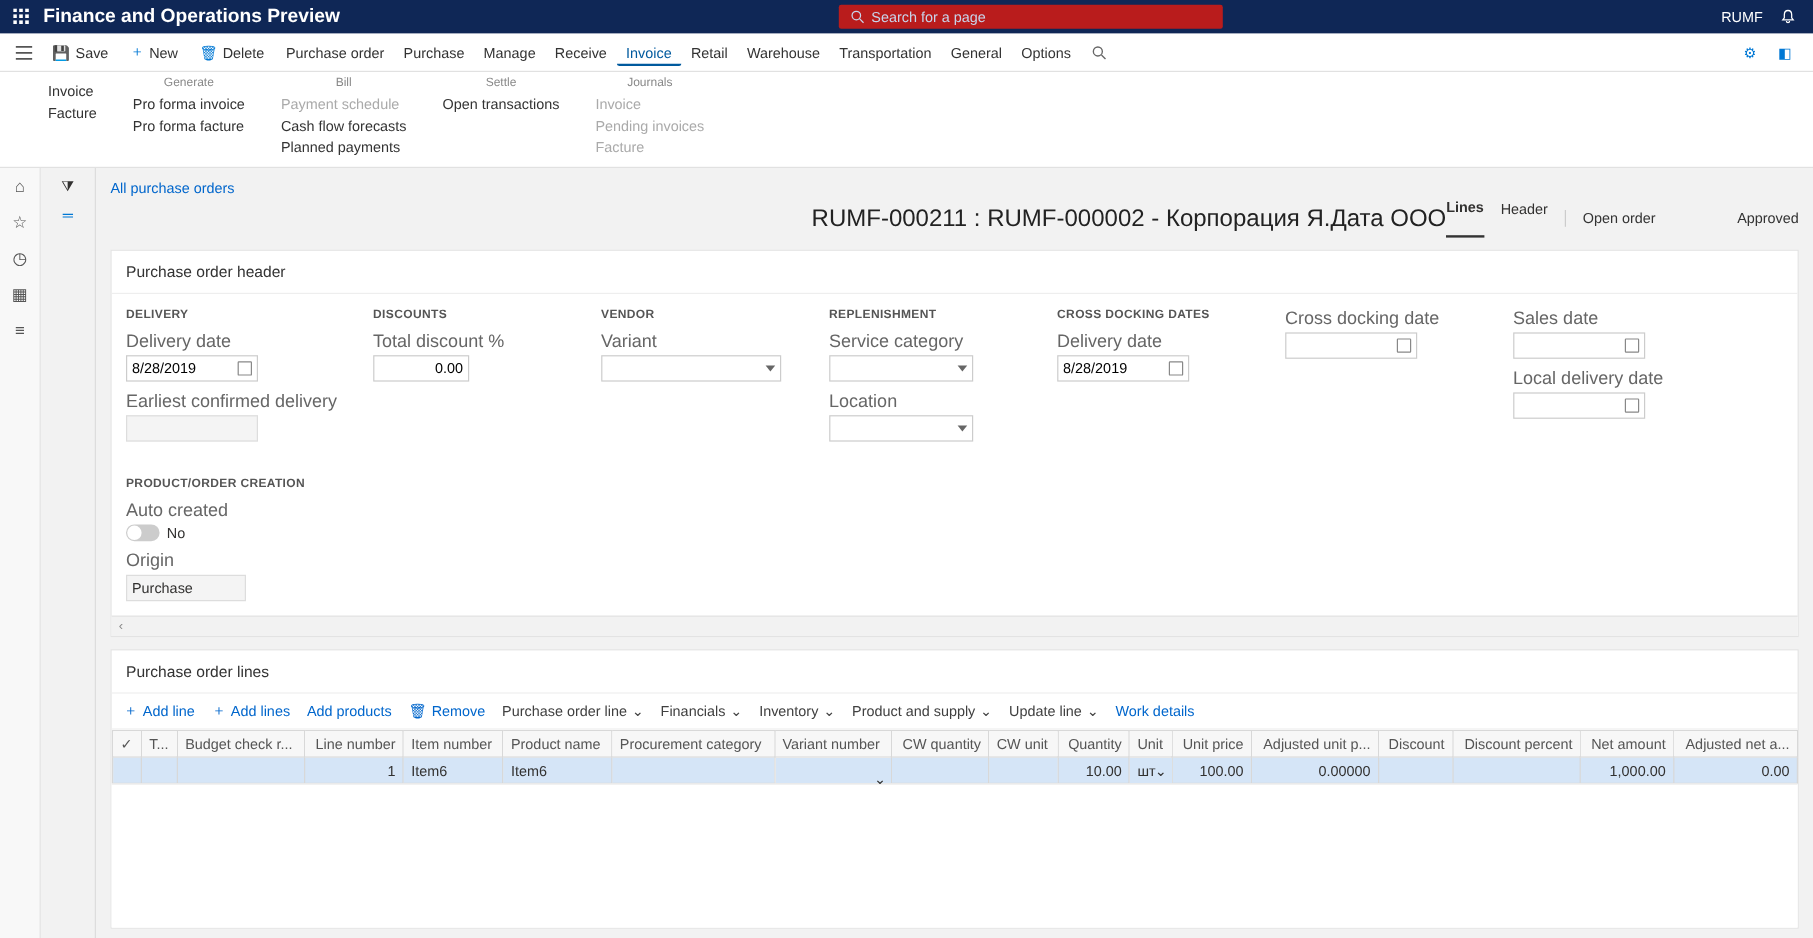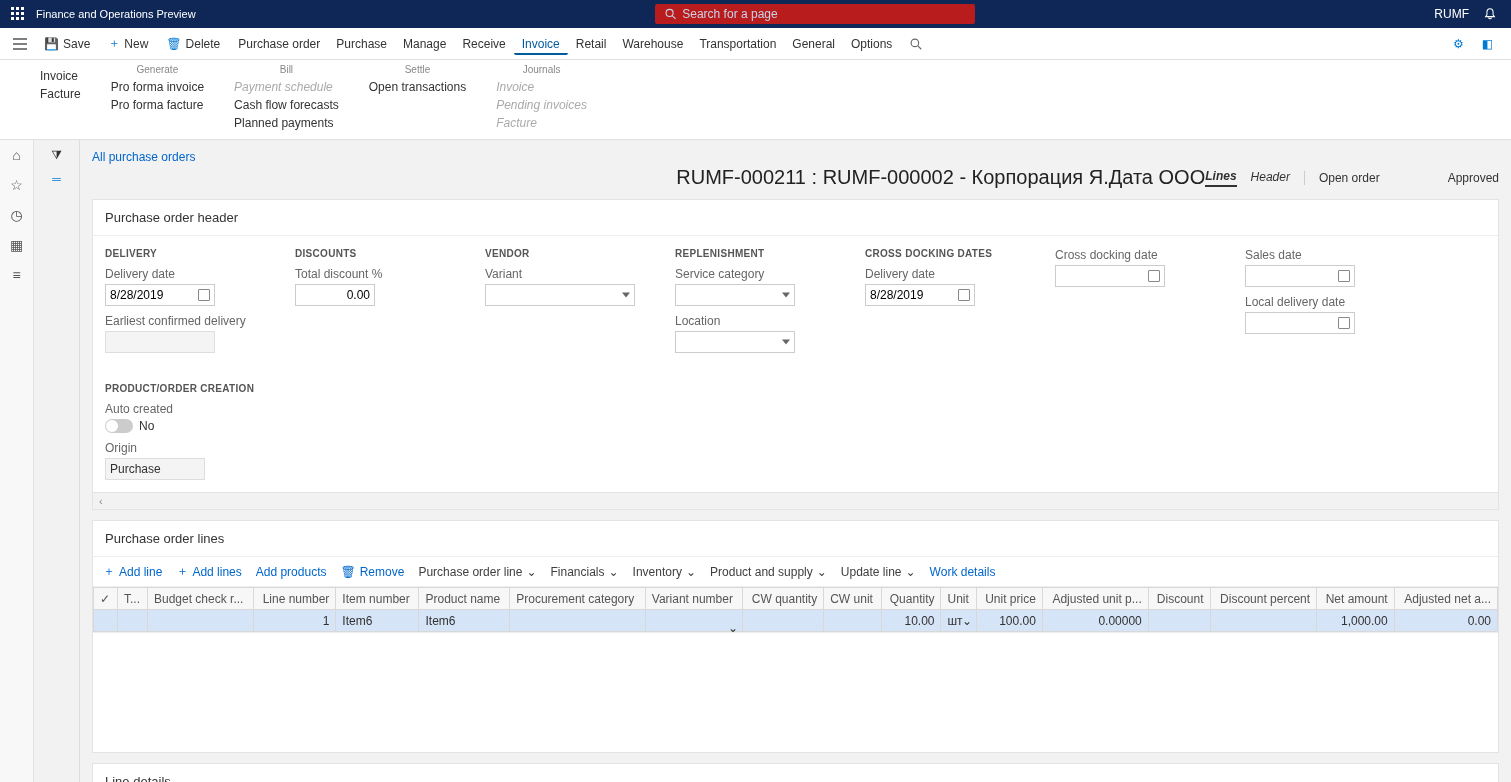--- a/index.html
+++ b/index.html
@@ -1,63 +1,63 @@
 <!DOCTYPE html>
 <html><head>
 <meta charset="utf-8">
 <style>
 * { box-sizing: border-box; margin: 0; padding: 0; font-family: "Segoe UI", Arial, sans-serif; }
 body { background: #f2f2f2; font-size: 12px; color: #323130; overflow: hidden; }
 .topbar { background: #0f2756; color: #fff; height: 28px; display: flex; align-items: center; padding: 0 8px; }
 .topbar .waffle { width: 20px; display: flex; align-items: center; justify-content: center; cursor: pointer; }
-.topbar .title { font-size: 11px; font-weight: 400; margin-left: 8px; }
+.topbar .title { font-size: 16px; font-weight: 700; margin-left: 8px; }
 .topbar .search { margin-left: auto; margin-right: auto; background: #b91c1c; border-radius: 2px; padding: 3px 10px; width: 320px; display: flex; align-items: center; gap: 6px; }
 .topbar .search input { background: transparent; border: none; color: #fff; outline: none; font-size: 12px; width: 100%; }
 .topbar .search input::placeholder { color: #c8d4ea; }
 .topbar .right { display: flex; align-items: center; gap: 14px; margin-right: 6px; }
 .topbar .right .user { font-size: 12px; }
 
 .actionbar { background: #fff; border-bottom: 1px solid #e1e1e1; height: 32px; display: flex; align-items: center; padding: 0 10px; gap: 2px; }
 .actionbar .ham { width: 20px; display:flex; align-items:center; justify-content:center; cursor:pointer; margin-right:4px; }
 .actionbar .item { display: flex; align-items: center; gap: 4px; padding: 4px 8px; color: #333; cursor: pointer; font-size: 12px; border-radius: 2px; }
 .actionbar .item.sel { color: #005a9e; border-bottom: 2px solid #005a9e; padding-bottom: 2px; }
 .actionbar .spacer { flex: 1; }
 .actionbar .icn { color: #0078d4; }
 
 .ribbon { background: #fff; border-bottom: 1px solid #e1e1e1; padding: 4px 10px 8px 40px; display: flex; gap: 30px; }
 .ribbon .group { display: flex; flex-direction: column; }
 .ribbon .group .hdr { font-size: 10px; color: #888; text-align: center; margin-bottom: 4px; }
 .ribbon .group .cols { display: flex; gap: 16px; }
 .ribbon .group .col { display: flex; flex-direction: column; gap: 2px; }
 .ribbon .lnk { font-size: 12px; color: #333; cursor: pointer; padding: 1px 0; }
-.ribbon .lnk.dis { color: #aaa; cursor: default; font-style: italic; }
+.ribbon .lnk.dis { color: #aaa; cursor: default; }
 
 .main { display: flex; height: calc(100vh - 28px - 32px - 62px); }
 .leftnav { width: 34px; background: #f8f8f8; border-right: 1px solid #e1e1e1; display: flex; flex-direction: column; align-items:center; padding-top: 6px; gap: 12px; }
 .leftnav .nicon { width: 18px; height: 18px; color: #555; cursor: pointer; display:flex; align-items:center; justify-content:center; font-size:14px;}
 
 .content { flex: 1; display:flex; overflow:auto;}
 .extraleft { width: 46px; background: #f2f2f2; border-right:1px solid #ddd; display:flex; flex-direction:column; align-items:center; padding-top:8px; gap:10px;}
 .page { flex:1; padding: 10px 12px 20px 12px; overflow:auto;}
 .breadcrumb { color: #0066cc; font-size: 12px; margin-bottom: 2px; cursor:pointer;}
 .pageheader { display:flex; align-items:center; justify-content: flex-end; margin-bottom: 10px;}
 .pagetitle { font-size: 20px; font-weight: 400; color: #222;}
 .viewswitch { display:flex; align-items:center; gap: 14px; font-size:12px;}
-.viewswitch .vs { cursor:pointer; padding-bottom:2px;font-style:italic; }
+.viewswitch .vs { cursor:pointer; padding-bottom:16px; }
 .viewswitch .vs.act { border-bottom: 2px solid #333; font-weight:600;}
 .viewswitch .sep { width:1px; height:14px; background:#ccc; }
 .viewswitch .status { color:#333; }
 
 .panel { background:#fff; border:1px solid #e3e3e3; margin-bottom:10px; }
 .panel-header { padding: 10px 12px; font-size: 13px; color:#333; border-bottom: 1px solid #eee;}
 .panel-body { padding: 12px; display:flex; gap: 30px; flex-wrap: wrap; }
 .fset { display:flex; flex-direction:column; gap: 8px; min-width: 160px; }
 .fset .shead { font-size: 10px; font-weight:600; color:#555; letter-spacing:0.3px; }
 .fld { display:flex; flex-direction:column; gap: 3px;}
-.fld label { font-size: 12px; color:#666; }
+.fld label { font-size: 15px; color:#666; }
 .inputlike { border:1px solid #ccc; background:#fff; height: 22px; display:flex; align-items:center; padding: 0 4px; font-size:12px; position:relative;}
 .inputlike.date::after, .inputlike.drop::after { content:""; position:absolute; right:4px; top:50%; transform:translateY(-50%); width:10px; height:10px; }
 .inputlike.date::after { border:1px solid #888; border-radius:1px; }
 .inputlike.drop::after { border-left:4px solid transparent; border-right:4px solid transparent; border-top:5px solid #666; width:0;height:0;}
 .inputlike input { border:none; outline:none; width:100%; font-size:12px;}
 .inputlike.ra input { text-align: right; }
 .ro { background:#f4f4f4; border:1px solid #ddd; height:22px; display:flex; align-items:center; padding:0 4px; font-size:12px;}
 .scroll-ind { background:#f2f2f2; border-top:1px solid #e3e3e3; padding:2px 6px; font-size:11px; color:#888;}
 .linesToolbar { display:flex; gap:14px; padding:6px 10px; border-bottom:1px solid #eee; font-size:12px; align-items:center;}
 .linesToolbar .tb { color:#0066cc; cursor:pointer; display:flex; align-items:center; gap:4px;}

